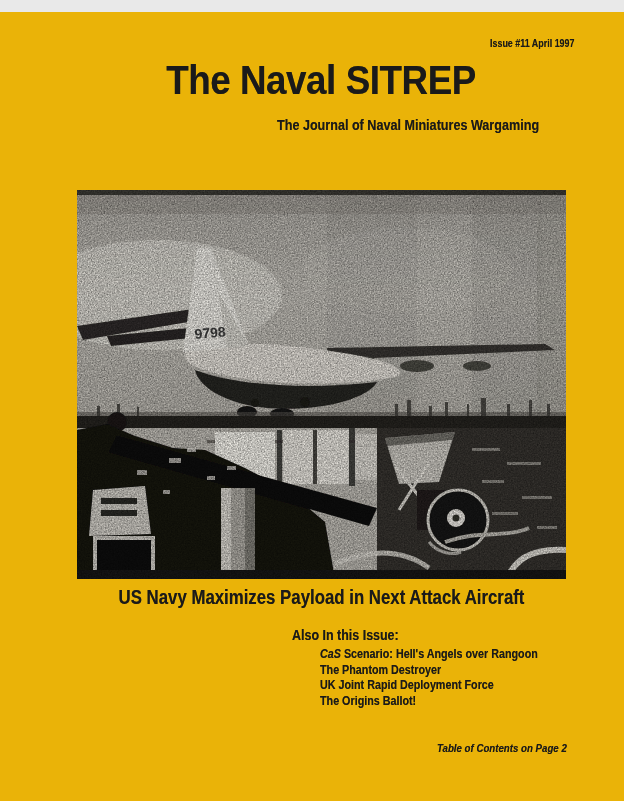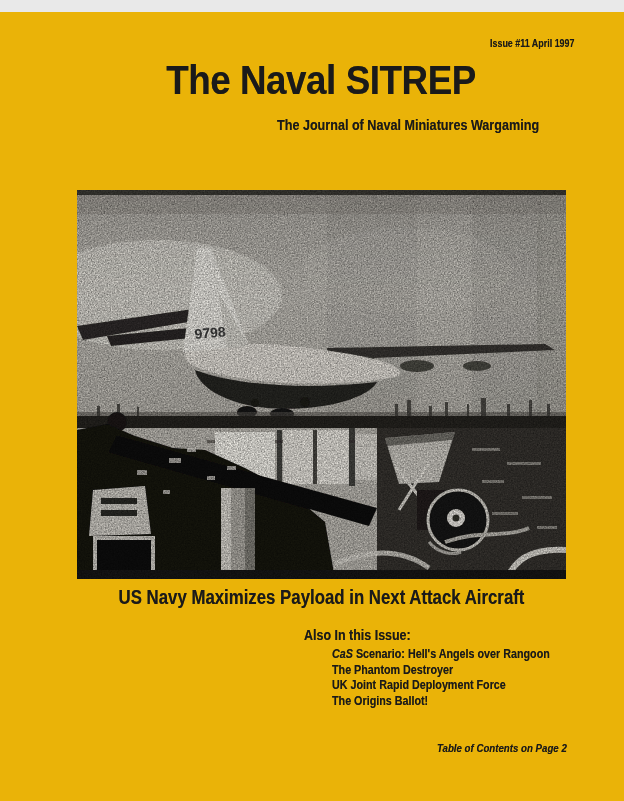--- a/index.html
+++ b/index.html
@@ -28,21 +28,21 @@
   }
   .photo{
     position:absolute;top:178px;left:77px;width:489px;height:389px;
     background:#b6b3ac;
   }
   .caption{
     position:absolute;top:574px;left:77px;width:489px;
     text-align:center;font-size:20px;font-weight:bold;white-space:nowrap;
     transform:scaleX(0.84);transform-origin:50% 50%;
   }
-  .also-block{ position:absolute;top:615px;left:304px; }
+  .also-block{ position:absolute;top:615px;left:292px; }
   .also-head{
     font-size:14.5px;font-weight:bold;white-space:nowrap;
     transform:scaleX(0.86);transform-origin:left top;
   }
   .also-list{
     margin:4px 0 0 28px;padding:0;list-style:none;
     font-size:12.5px;font-weight:bold;line-height:15.5px;white-space:nowrap;
     transform:scaleX(0.86);transform-origin:left top;
   }
   .footer-note{

